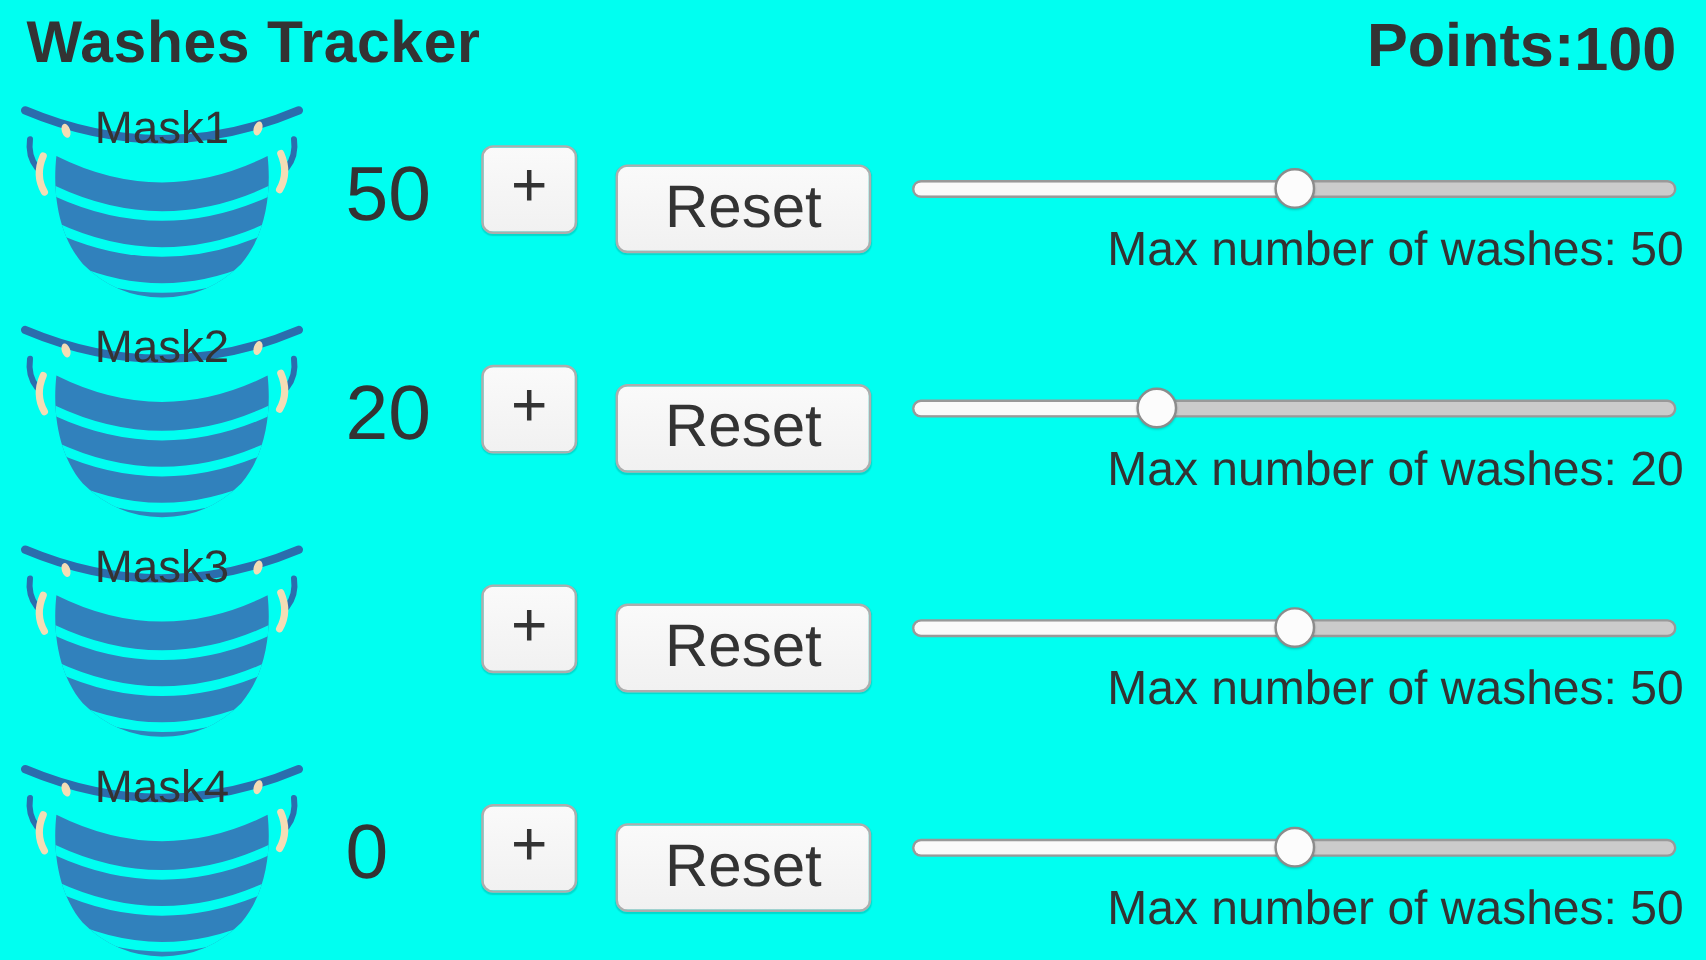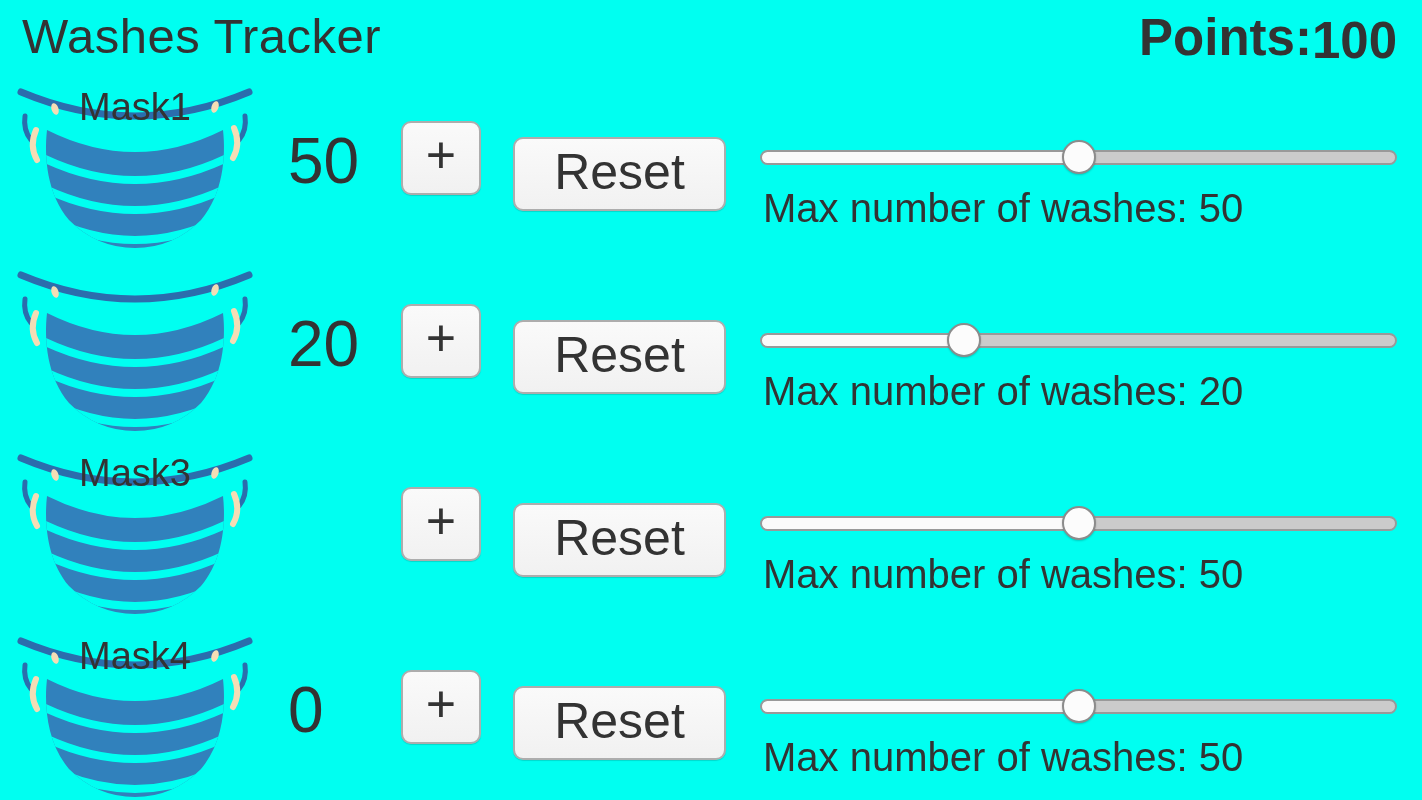--- a/index.html
+++ b/index.html
@@ -17,21 +17,21 @@
   *{box-sizing:border-box; margin:0; padding:0;}
   html,body{width:1422px; height:800px; overflow:hidden;}
   body{
     background:var(--background);
     font-family:"Liberation Sans", sans-serif;
     color:var(--text);
     position:relative;
   }
   .page-title{
     position:absolute; left:22px; top:8px;
-    font-size:49px; font-weight:400; letter-spacing:0.5px;
+    font-size:49px; font-weight:700; letter-spacing:0.5px;
   }
   .points{
     position:absolute; right:25px; top:8px;
     font-size:51px; font-weight:700; white-space:nowrap;
   }
   .points .pts-value{ position:relative; top:3px; }
   .rows{ position:absolute; left:0; top:80px; width:1422px; }
   .row{ position:relative; height:183px; width:1300px; }
 
   .mask-wrap{ position:absolute; left:15px; top:2px; width:240px; height:170px; cursor:pointer; }
@@ -75,21 +75,21 @@
   .slider-thumb{
     position:absolute; top:0; width:34px; height:34px;
     background:#FCFCFC;
     border:2px solid #8C8C8C;
     border-radius:50%;
     box-shadow:0 1px 2px rgba(0,0,0,0.2);
     cursor:grab;
   }
   .slider-caption{
     position:absolute; left:763px; top:104px; width:640px;
-    text-align:left; font-size:40px; line-height:48px; color:#333;
+    text-align:right; font-size:40px; line-height:48px; color:#333;
     white-space:nowrap;
   }
 </style>
 </head>
 <body>
 
 <div class="page-title">Washes Tracker</div>
 <div class="points">
   <span>Points:</span><span class="pts-value">100</span>
 </div>
@@ -159,20 +159,21 @@
         <path d="M219 46 q7 16 -1 30" fill="none" stroke="var(--mask-strap)" stroke-width="6" stroke-linecap="round"></path>
 
         <path d="M32 48 Q120 92 208 48 C211 75 208 112 186 138 Q158 166 120 166 Q82 166 54 138 C32 112 29 75 32 48 Z" fill="var(--mask-body)"></path>
 
         <g clip-path="url(#bodyclip)">
           <path d="M24 74 Q120 122 216 74" fill="none" stroke="var(--background)" stroke-width="8" stroke-linecap="round"></path>
           <path d="M24 104 Q120 152 216 104" fill="none" stroke="var(--background)" stroke-width="8" stroke-linecap="round"></path>
           <path d="M28 134 Q120 182 212 134" fill="none" stroke="var(--background)" stroke-width="8" stroke-linecap="round"></path>
         </g>
       </svg>
+      <div class="mask-label">Mask2</div>
     </div>
 
     <div class="count">20</div>
 
     <button class="btn btn-plus">+</button>
     <button class="btn btn-reset">Reset</button>
 
     <div class="slider">
       <div class="slider-track">
         <div class="slider-fill" style="width: 203.93px;"></div>

